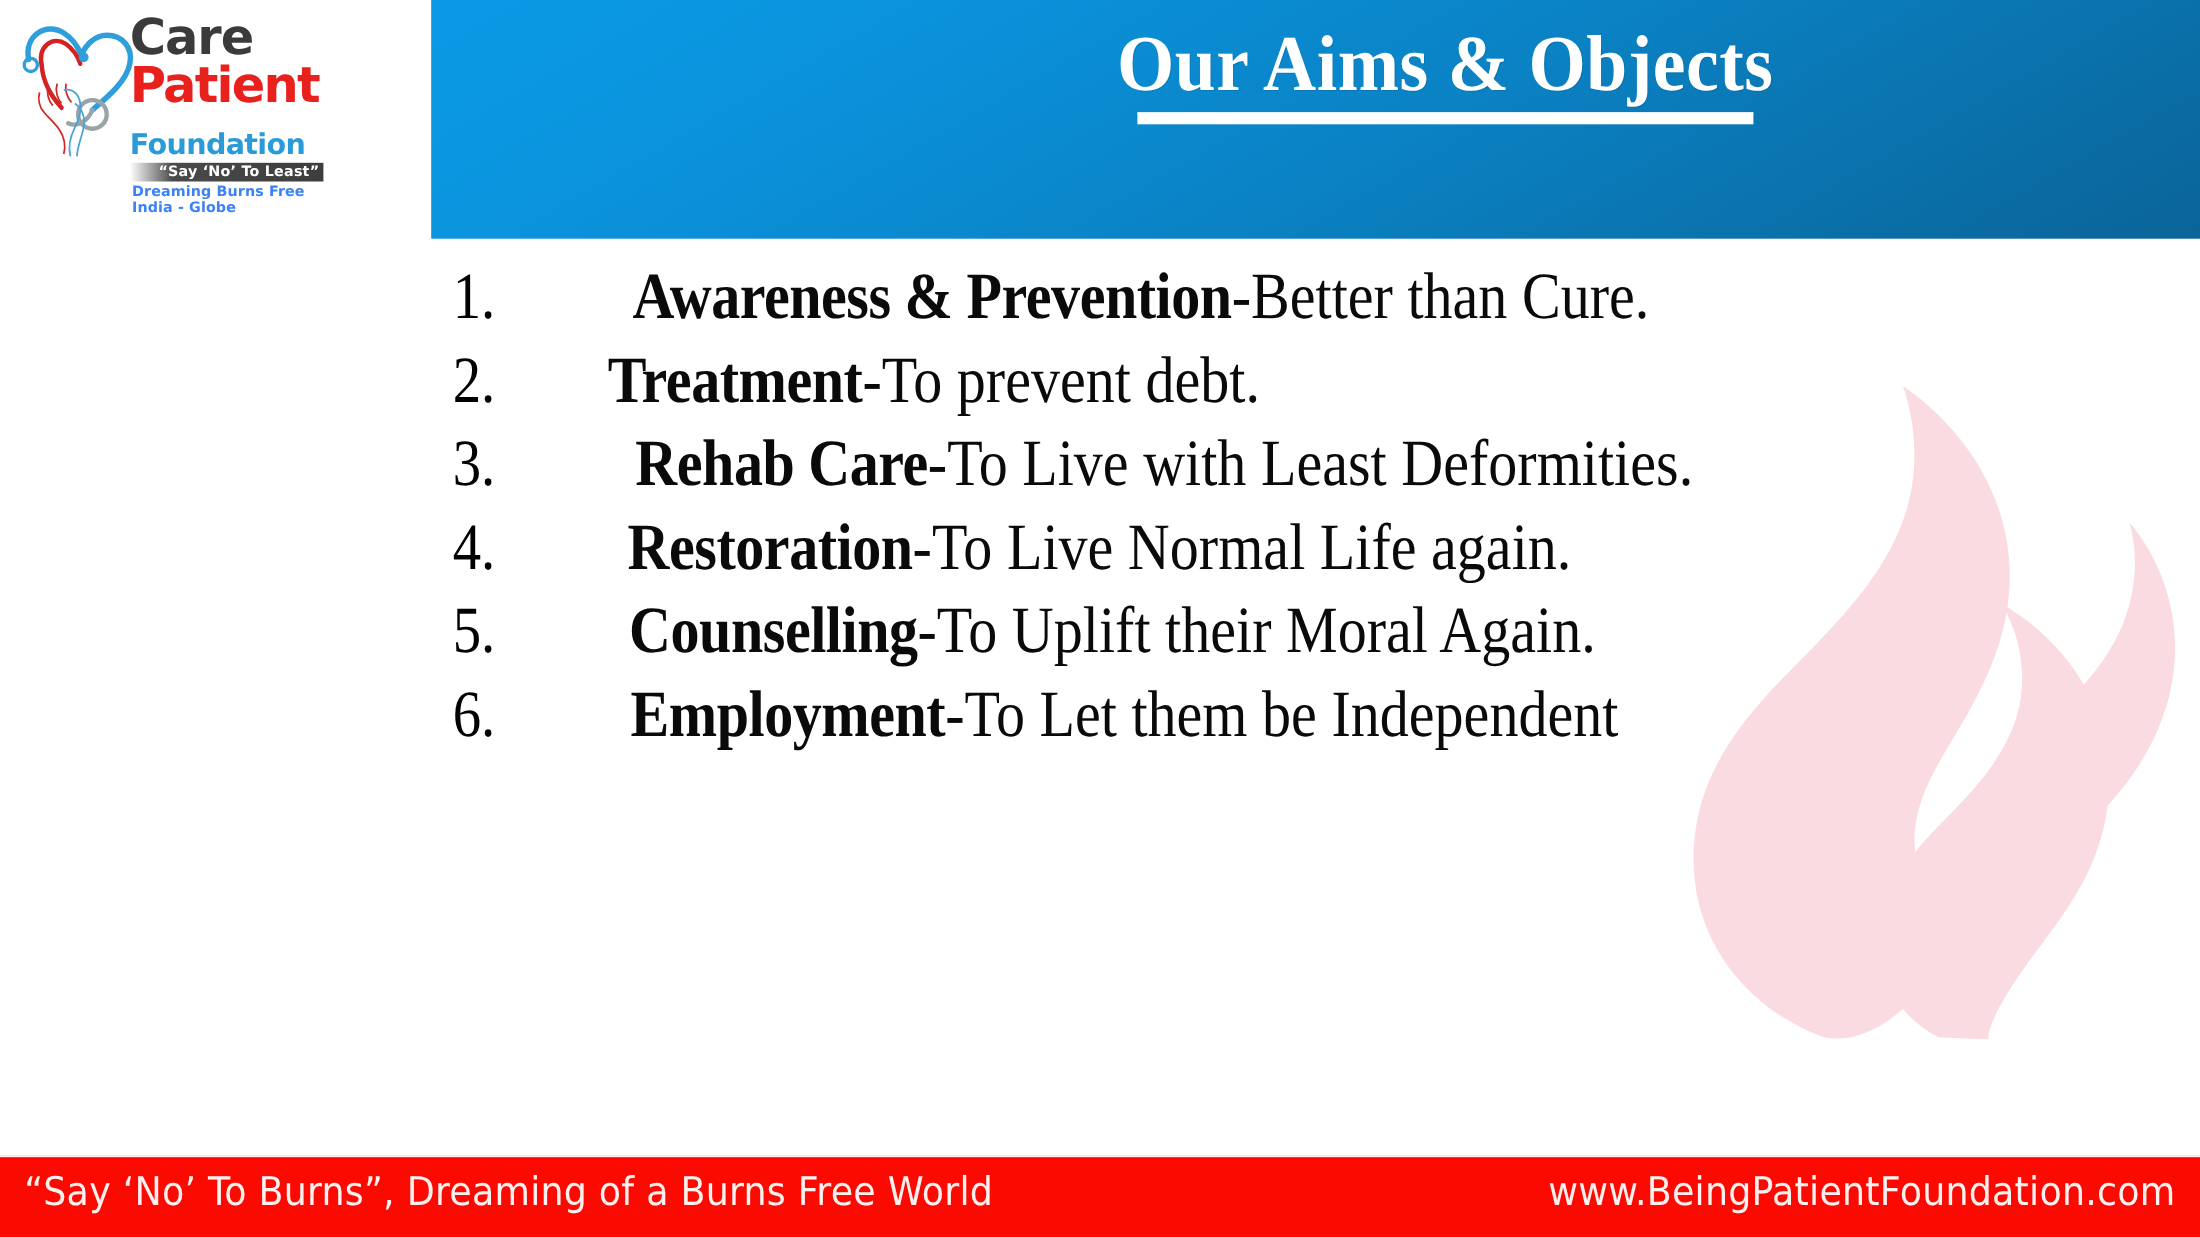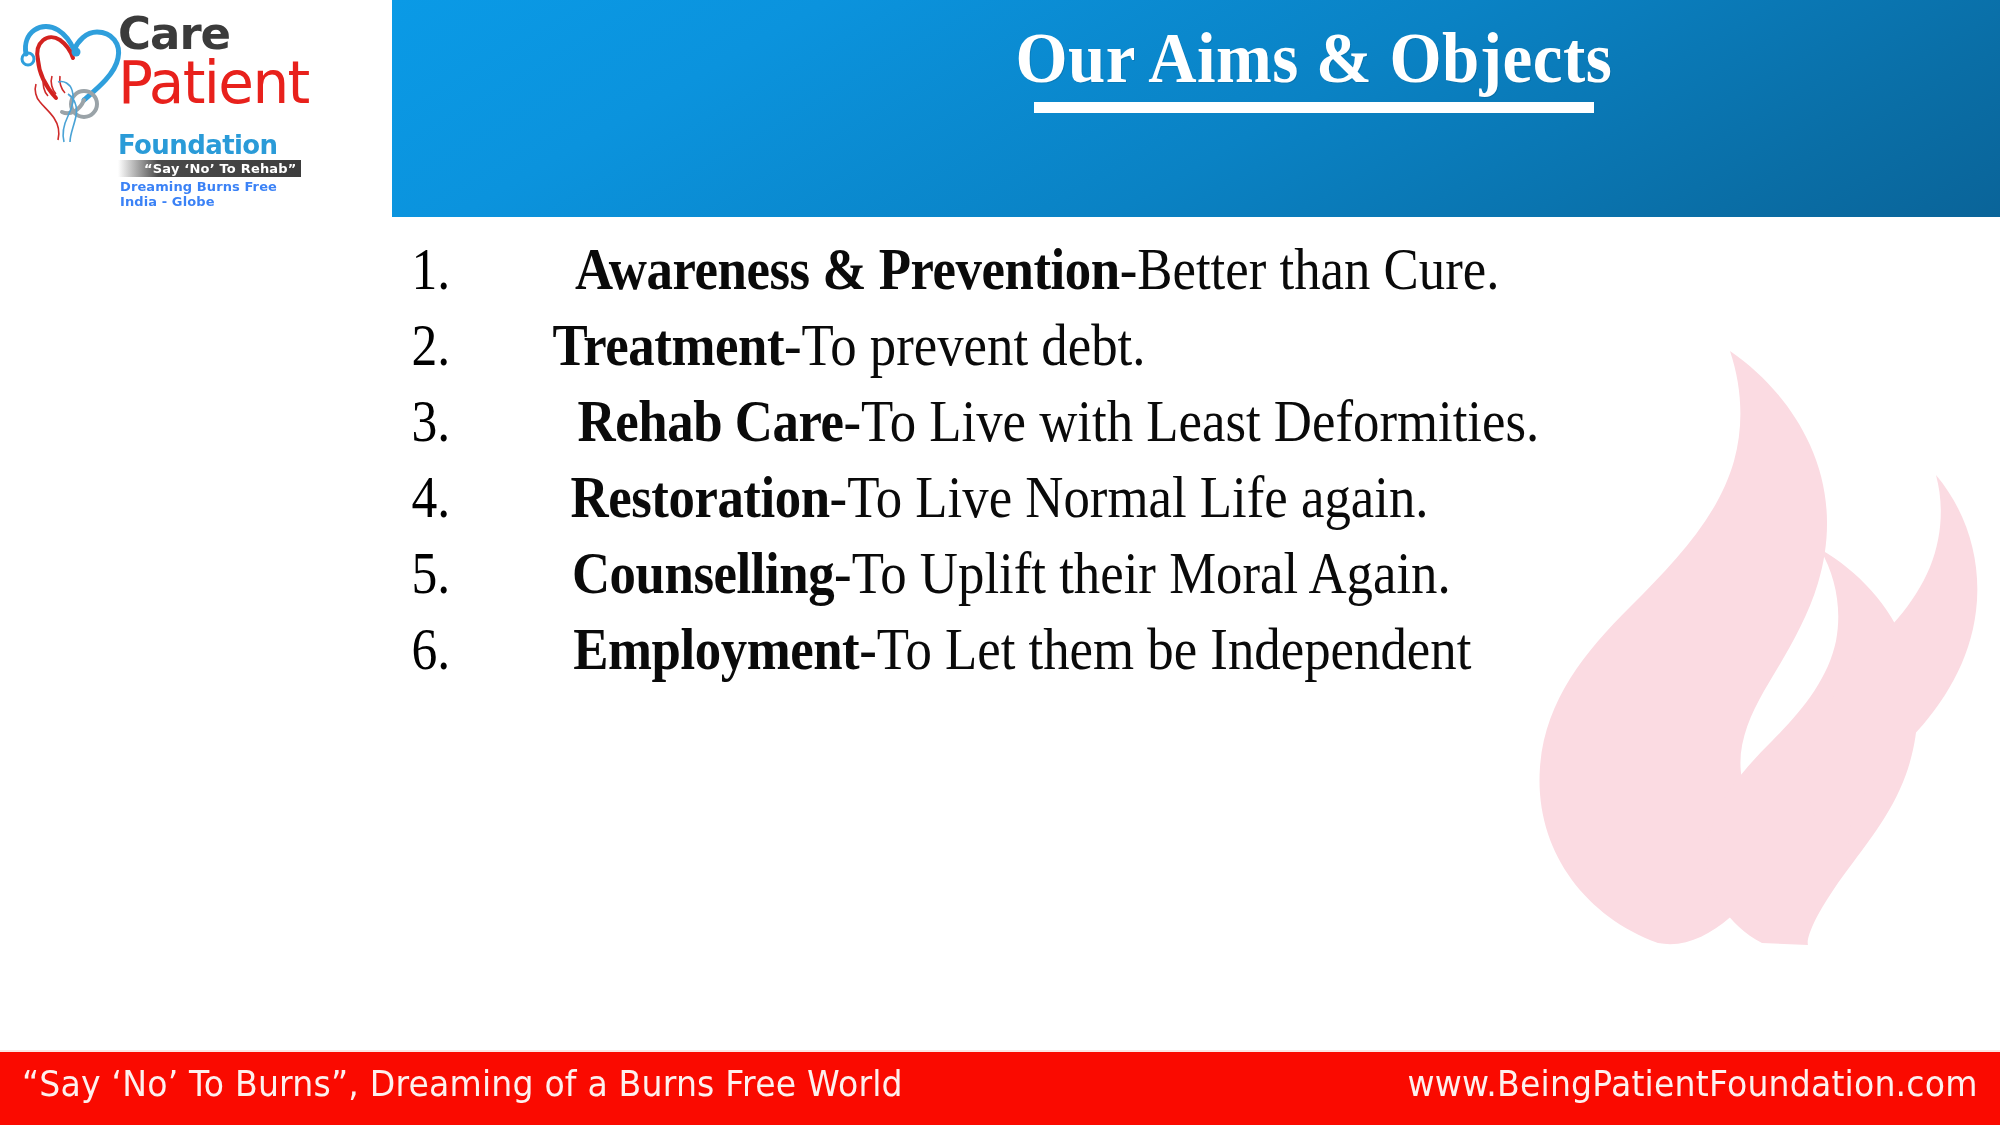--- a/index.html
+++ b/index.html
@@ -85,22 +85,22 @@
     font-family: "DejaVu Sans", sans-serif;
   }
   .logo-line1 {
     font-size: 45px;
     font-weight: bold;
     color: #3b3b3b;
     line-height: 0.96;
     letter-spacing: -1px;
   }
   .logo-line2 {
-    font-size: 58px;
-    font-weight: normal;
+    font-size: 45px;
+    font-weight: bold;
     color: #e8211c;
     line-height: 0.96;
     letter-spacing: -1.6px;
     margin-top: 1px;
   }
   .logo-line3 {
     font-size: 26px;
     font-weight: bold;
     color: #2a9bd8;
     line-height: 1.0;
@@ -259,21 +259,21 @@
         <path d="M38 64 C36 70 38 78 42 82" fill="none" stroke="#cf2a2a" stroke-width="1.6"></path>
         <path d="M46 64 C45 70 47 77 51 81" fill="none" stroke="#cf2a2a" stroke-width="1.6"></path>
         <path d="M44 70 C50 68 56 72 58 78 C61 86 58 96 54 104 C50 112 48 122 50 130" fill="none" stroke="#4aa3d6" stroke-width="1.6"></path>
         <path d="M54 82 C60 86 64 94 62 104 C60 114 56 122 56 130" fill="none" stroke="#4aa3d6" stroke-width="1.6"></path>
       </svg>
     </div>
     <div class="logo-words">
       <div class="logo-line1">Care</div>
       <div class="logo-line2">Patient</div>
       <div class="logo-line3">Foundation</div>
-      <div class="logo-tag">“Say ‘No’ To Rehab”</div>
+      <div class="logo-tag">“Say ‘No’ To Least”</div>
       <div class="logo-sub">Dreaming Burns Free India - Globe</div>
     </div>
   </div>
 
   <div class="flame">
     <svg viewBox="0 0 520 690" width="520" height="690" xmlns="http://www.w3.org/2000/svg">
       <g fill="#fbdbe2">
         <path d="M196 688 C120 660 72 592 78 512 C83 446 122 398 168 352
                  C214 306 256 262 272 206 C282 170 280 132 268 96
                  C300 118 330 150 348 190 C368 234 370 282 356 328

